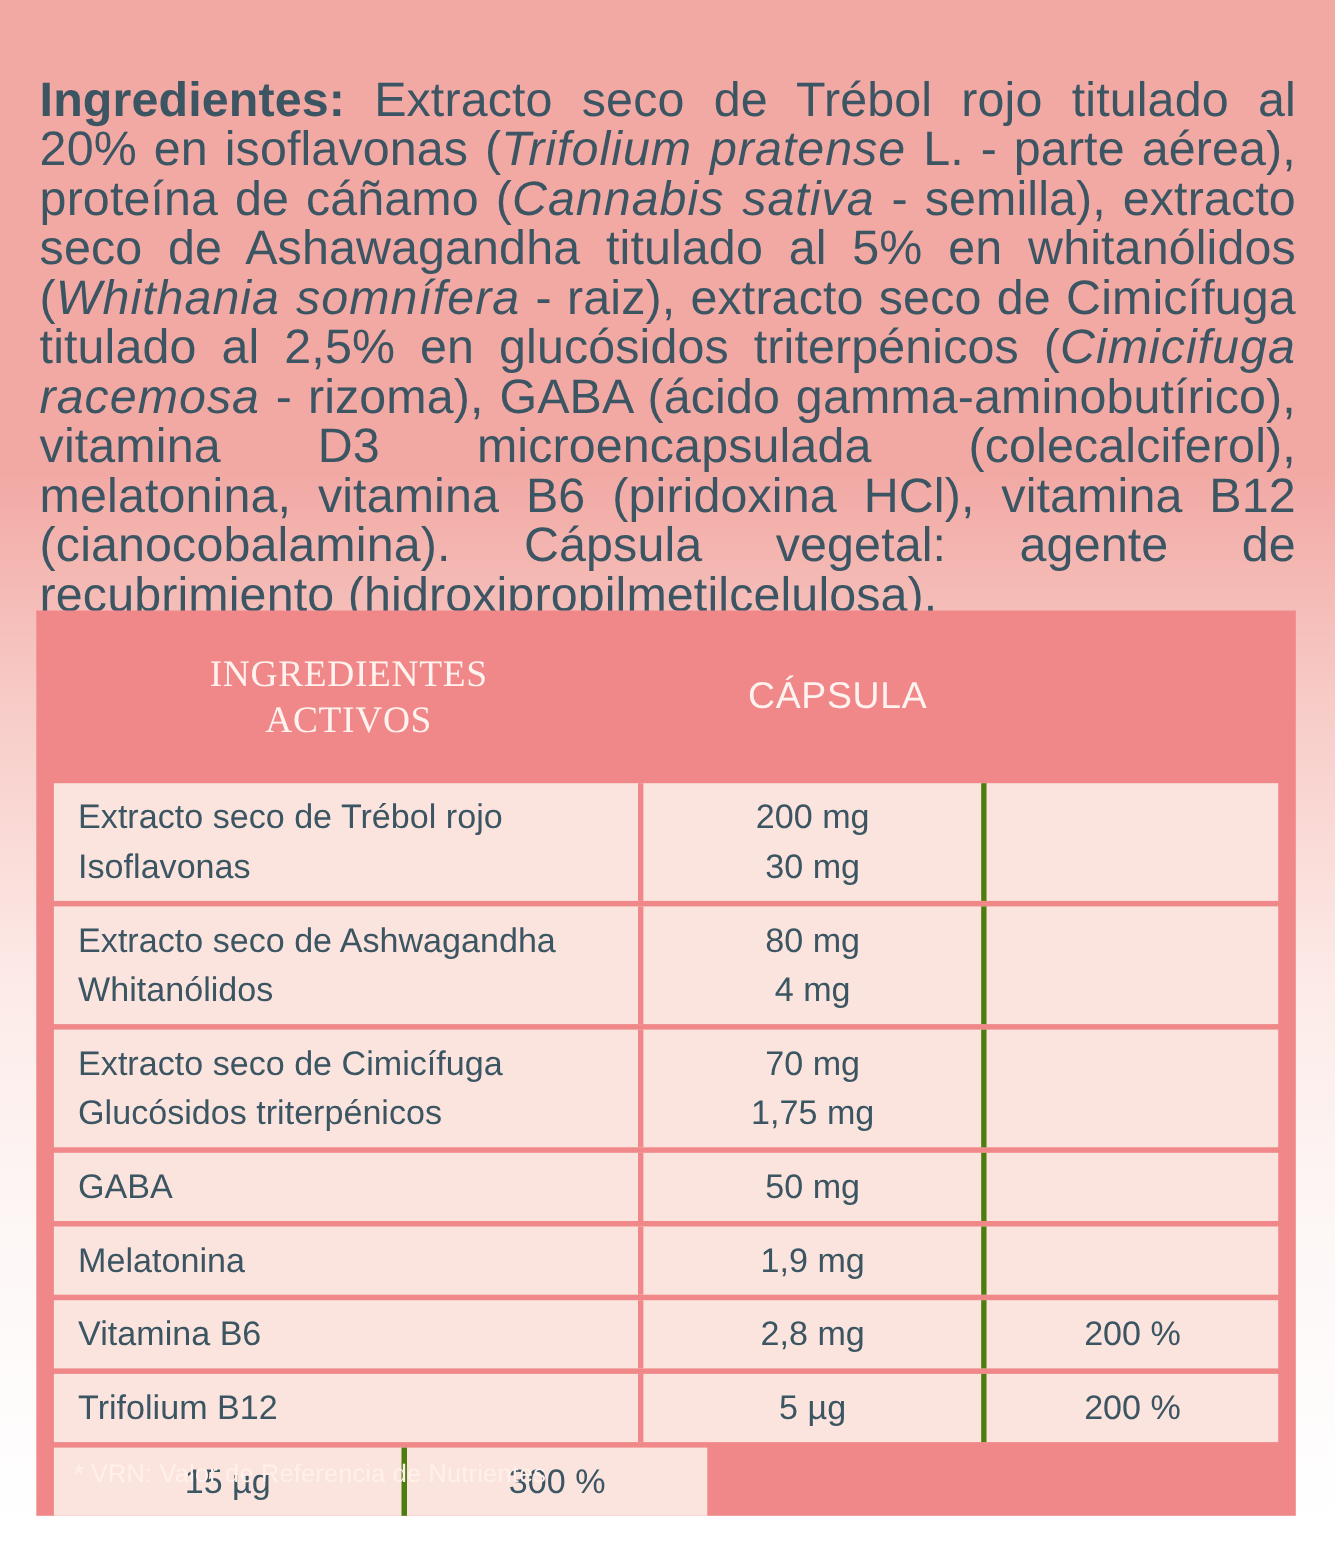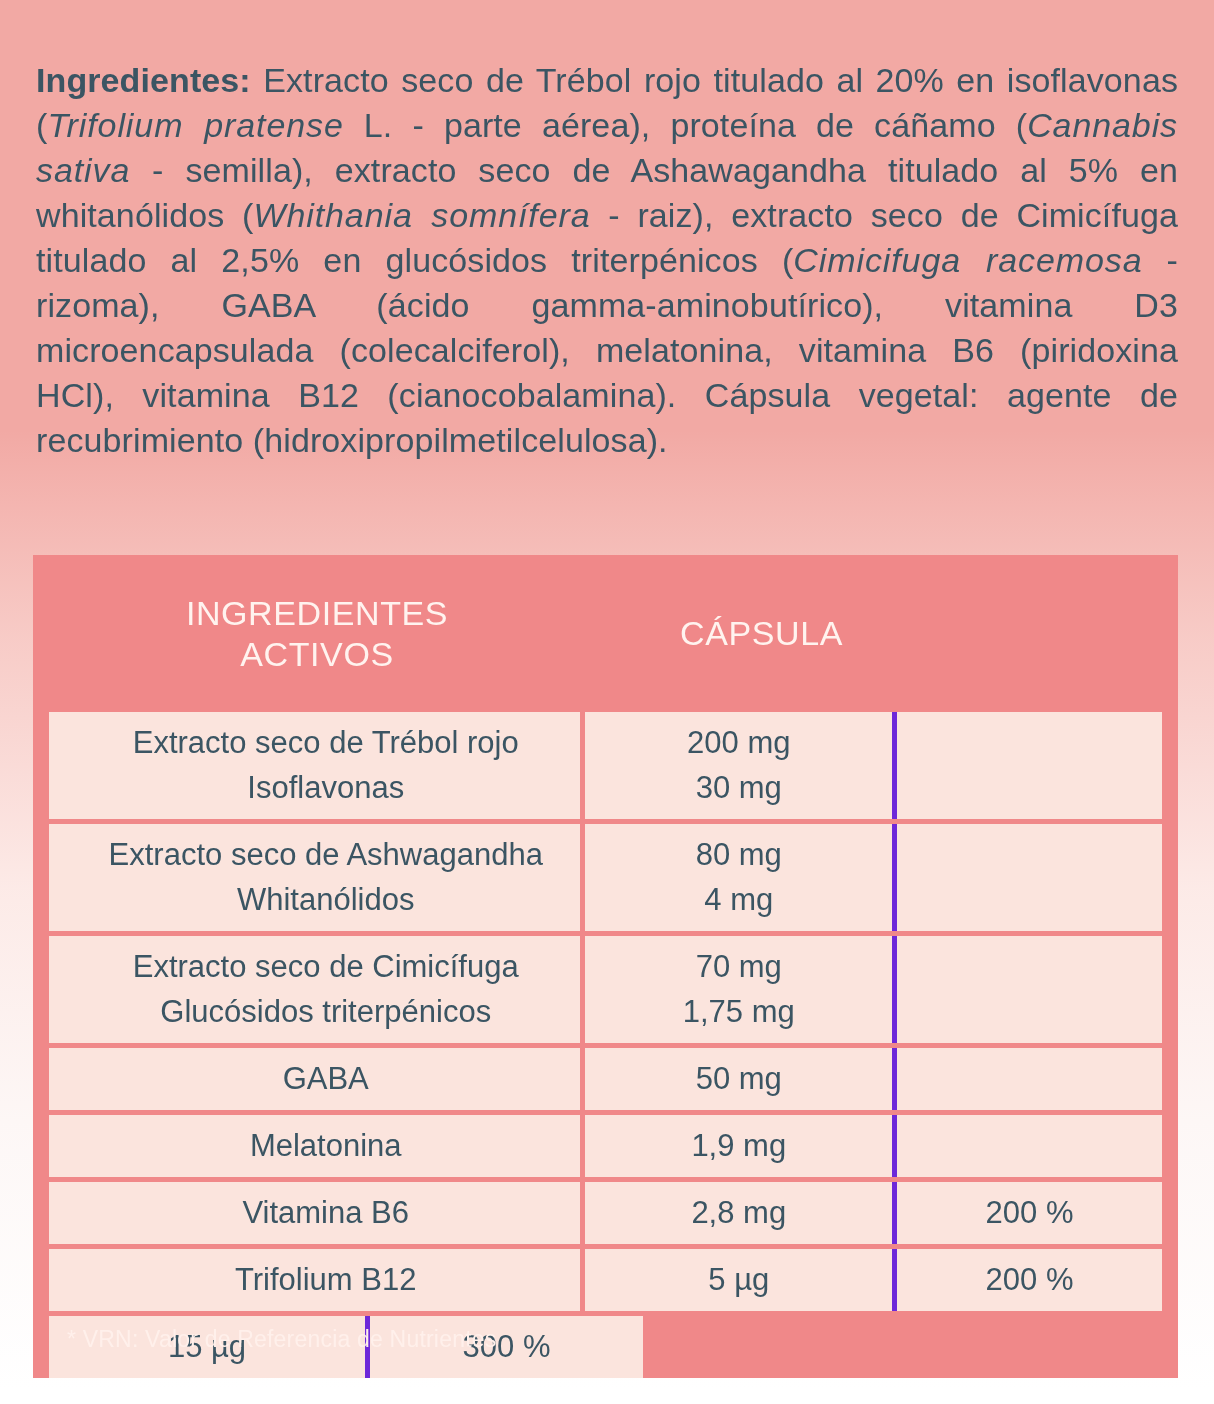--- a/index.html
+++ b/index.html
@@ -41,21 +41,21 @@
     background: linear-gradient(to bottom, rgba(252,232,228,0) 0%, rgba(252,232,228,0.55) 22%, rgba(253,238,235,0.95) 48%, #fdf7f6 72%, #ffffff 100%);
   }
 
   
   .ingredients-block {
     position: absolute;
     left: 36px;
     top: 24px;
     width: 1142px;
     color: #3B5563;
-    font-size: 34px;
+    font-size: 44px;
     line-height: 45px;
     text-align: justify;
     text-justify: inter-word;
     letter-spacing: 0.1px;
     font-weight: 300;
   }
   .ingredients-block .lead {
     font-weight: 700;
   }
   .ingredients-block .sci {
@@ -84,21 +84,21 @@
     box-sizing: border-box;
   }
   .th {
     text-align: center;
     font-size: 34px;
     line-height: 41px;
     font-weight: 400;
     letter-spacing: 0.6px;
     box-sizing: border-box;
   }
-  .col-1 { width: 568px; }
+  .col-1 { width: 568px; font-family: Liberation Serif, serif; }
   .col-2 { width: 321px; }
   .col-3 { width: 256px; }
 
   .table-body {
     position: absolute;
     left: 16px;
     top: 157px;
     width: 1113px;
     box-sizing: border-box;
   }
@@ -117,27 +117,27 @@
     font-size: 31px;
     line-height: 45px;
     font-weight: 300;
     box-sizing: border-box;
     padding: 8px 0 9px 0;
   }
 
   .c-name {
     width: 552px;
     padding-left: 22px;
-    text-align: center;
+    text-align: left;
     border-right: 5px solid #F08889;
   }
   .c-amount {
     width: 321px;
     text-align: center;
-    border-right: 5px solid #6d28d9;
+    border-right: 5px solid #4d7c0f;
   }
   .c-vrn {
     width: 273px;
     text-align: center;
   }
   .sub { display: block; }
 
   .table-foot {
     position: absolute;
     left: 16px;

